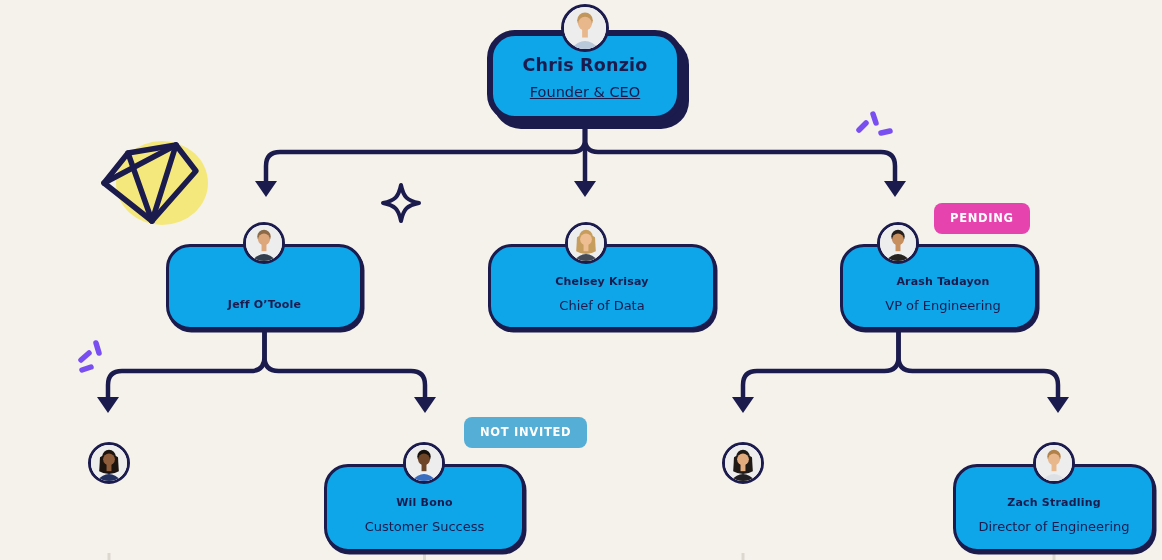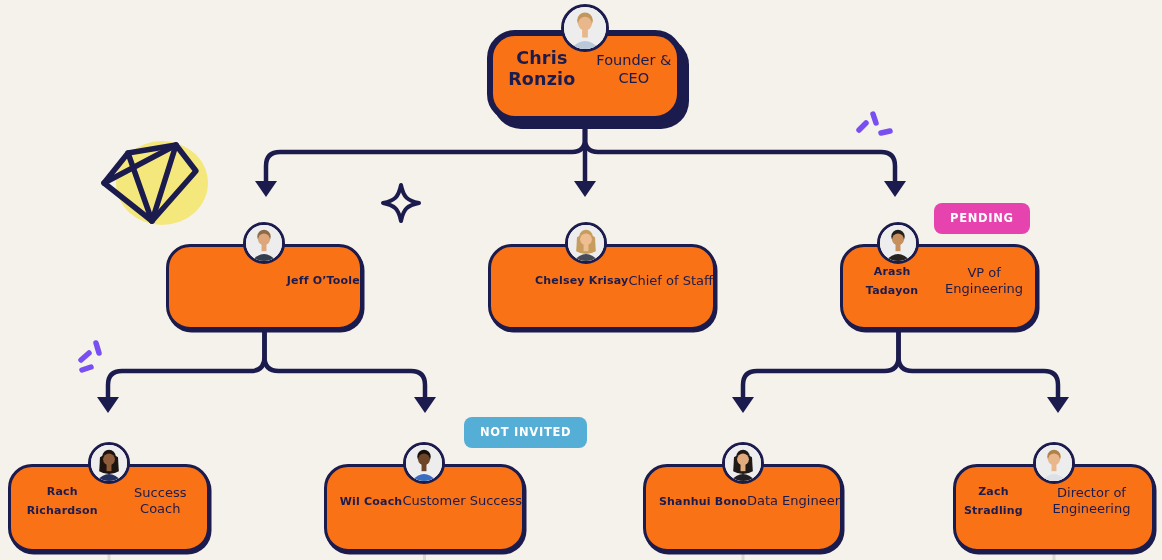--- a/index.html
+++ b/index.html
@@ -6,34 +6,34 @@
   body{
     width:1162px;height:560px;overflow:hidden;position:relative;
     background:var(--bg,#f5f2ec);
     font-family:"DejaVu Sans","Liberation Sans",sans-serif;
   }
   .stage{position:absolute;inset:0;}
   svg.connectors{position:absolute;left:0;top:0;z-index:1;}
   .deco{position:absolute;z-index:2;}
 
   .card{
-    position:absolute;z-index:3;background:#f97316;
+    position:absolute;z-index:3;background:#0ea5e9;
     border:3.5px solid var(--navy,#1b1b4d);border-radius:24px;
-    box-sizing:border-box;display:flex;flex-direction:row;
-    align-items:center;justify-content:flex-end;
+    box-sizing:border-box;display:flex;flex-direction:column;
+    align-items:center;justify-content:flex-end;gap:7px;
     padding-bottom:13px;text-align:center;cursor:pointer;
     box-shadow:1.5px 2.5px 0 var(--navy,#1b1b4d);
   }
   .card .name{font-weight:700;color:var(--navy,#1b1b4d);font-size:11px;line-height:19px;letter-spacing:.2px;}
   .card .title{color:var(--navy,#1b1b4d);font-size:13px;line-height:16px;font-weight:500;}
 
   #card-chris{left:487px;top:30px;width:196px;height:92px;border-width:6px;border-radius:28px;
     box-shadow:6px 7px 0 var(--navy,#1b1b4d);padding-bottom:15px;}
   #card-chris .name{font-size:17.5px;line-height:21px;}
-  #card-chris .title{font-size:14.5px;line-height:18px;}
+  #card-chris .title{font-size:14.5px;line-height:18px;text-decoration:underline;}
 
   #card-jeff   {left:166px;top:244px;width:197px;height:86px;}
   #card-chelsey{left:488px;top:244px;width:228px;height:86px;}
   #card-arash  {left:840px;top:244px;width:198px;height:86px;padding-left:8px;}
   #card-rach   {left:8px;  top:464px;width:202px;height:88px;padding-bottom:14px;}
   #card-wil    {left:324px;top:464px;width:201px;height:88px;padding-bottom:14px;}
   #card-shanhui{left:643px;top:464px;width:200px;height:88px;padding-bottom:14px;}
   #card-zach   {left:953px;top:464px;width:202px;height:88px;padding-bottom:14px;}
 
   .avatar{
@@ -211,37 +211,29 @@
 
   <div class="card" id="card-chris">
     <div class="name">Chris Ronzio</div>
     <div class="title">Founder &amp; CEO</div>
   </div>
   <div class="card" id="card-jeff">
     <div class="name">Jeff O’Toole</div>
   </div>
   <div class="card" id="card-chelsey">
     <div class="name">Chelsey Krisay</div>
-    <div class="title">Chief of Staff</div>
+    <div class="title">Chief of Data</div>
   </div>
   <div class="card" id="card-arash">
     <div class="name">Arash Tadayon</div>
     <div class="title">VP of Engineering</div>
   </div>
-  <div class="card" id="card-rach">
-    <div class="name">Rach Richardson</div>
-    <div class="title">Success Coach</div>
-  </div>
   <div class="card" id="card-wil">
-    <div class="name">Wil Coach</div>
+    <div class="name">Wil Bono</div>
     <div class="title">Customer Success</div>
-  </div>
-  <div class="card" id="card-shanhui">
-    <div class="name">Shanhui Bono</div>
-    <div class="title">Data Engineer</div>
   </div>
   <div class="card" id="card-zach">
     <div class="name">Zach Stradling</div>
     <div class="title">Director of Engineering</div>
   </div>
 
   <div class="badge" id="badge-not-invited">NOT INVITED</div>
   <div class="badge" id="badge-pending">PENDING</div>
 
 </div>

